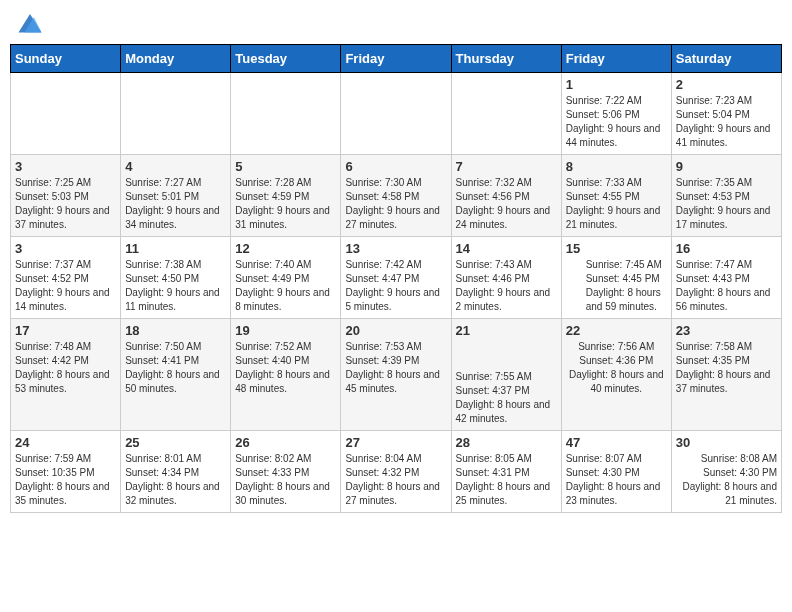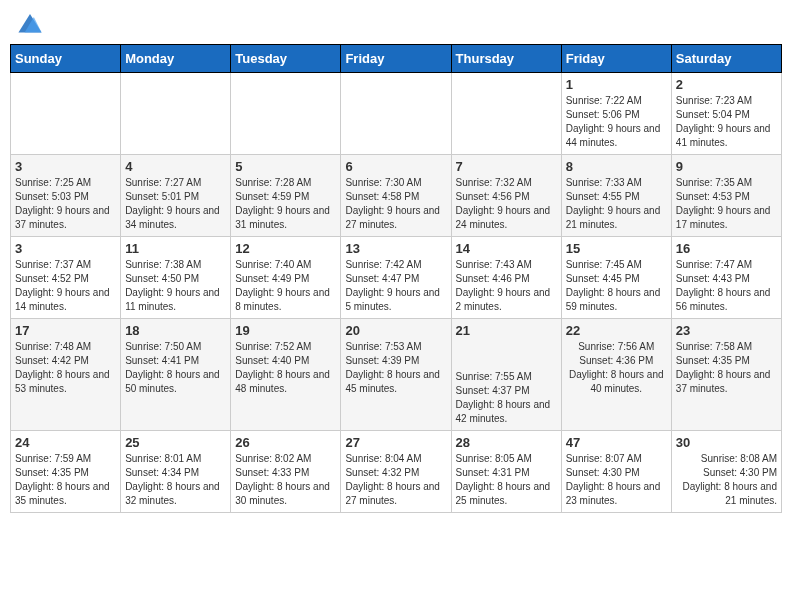--- a/index.html
+++ b/index.html
@@ -211,21 +211,21 @@
 Daylight: 9 hours and 5 minutes.</div>
         </td>
         <td>
           <span class="day-num">14</span>
           <div class="day-info" style="white-space: pre-line;">Sunrise: 7:43 AM
 Sunset: 4:46 PM
 Daylight: 9 hours and 2 minutes.</div>
         </td>
         <td>
           <span class="day-num">15</span>
-          <div class="day-info" style="white-space: pre-line;">Sunrise: 7:45 AM
+          <div class="day-info" style="white-space: pre-line; margin-left: 20px;">Sunrise: 7:45 AM
 Sunset: 4:45 PM
 Daylight: 8 hours and 59 minutes.</div>
         </td>
         <td>
           <span class="day-num">16</span>
           <div class="day-info" style="white-space: pre-line;">Sunrise: 7:47 AM
 Sunset: 4:43 PM
 Daylight: 8 hours and 56 minutes.</div>
         </td>
       </tr>
@@ -270,21 +270,21 @@
           <span class="day-num">23</span>
           <div class="day-info" style="white-space: pre-line;">Sunrise: 7:58 AM
 Sunset: 4:35 PM
 Daylight: 8 hours and 37 minutes.</div>
         </td>
       </tr>
       <tr>
         <td>
           <span class="day-num">24</span>
           <div class="day-info" style="white-space: pre-line;">Sunrise: 7:59 AM
-Sunset: 4:35 PM
+Sunset: 10:35 PM
 Daylight: 8 hours and 35 minutes.</div>
         </td>
         <td>
           <span class="day-num">25</span>
           <div class="day-info" style="white-space: pre-line;">Sunrise: 8:01 AM
 Sunset: 4:34 PM
 Daylight: 8 hours and 32 minutes.</div>
         </td>
         <td>
           <span class="day-num">26</span>

